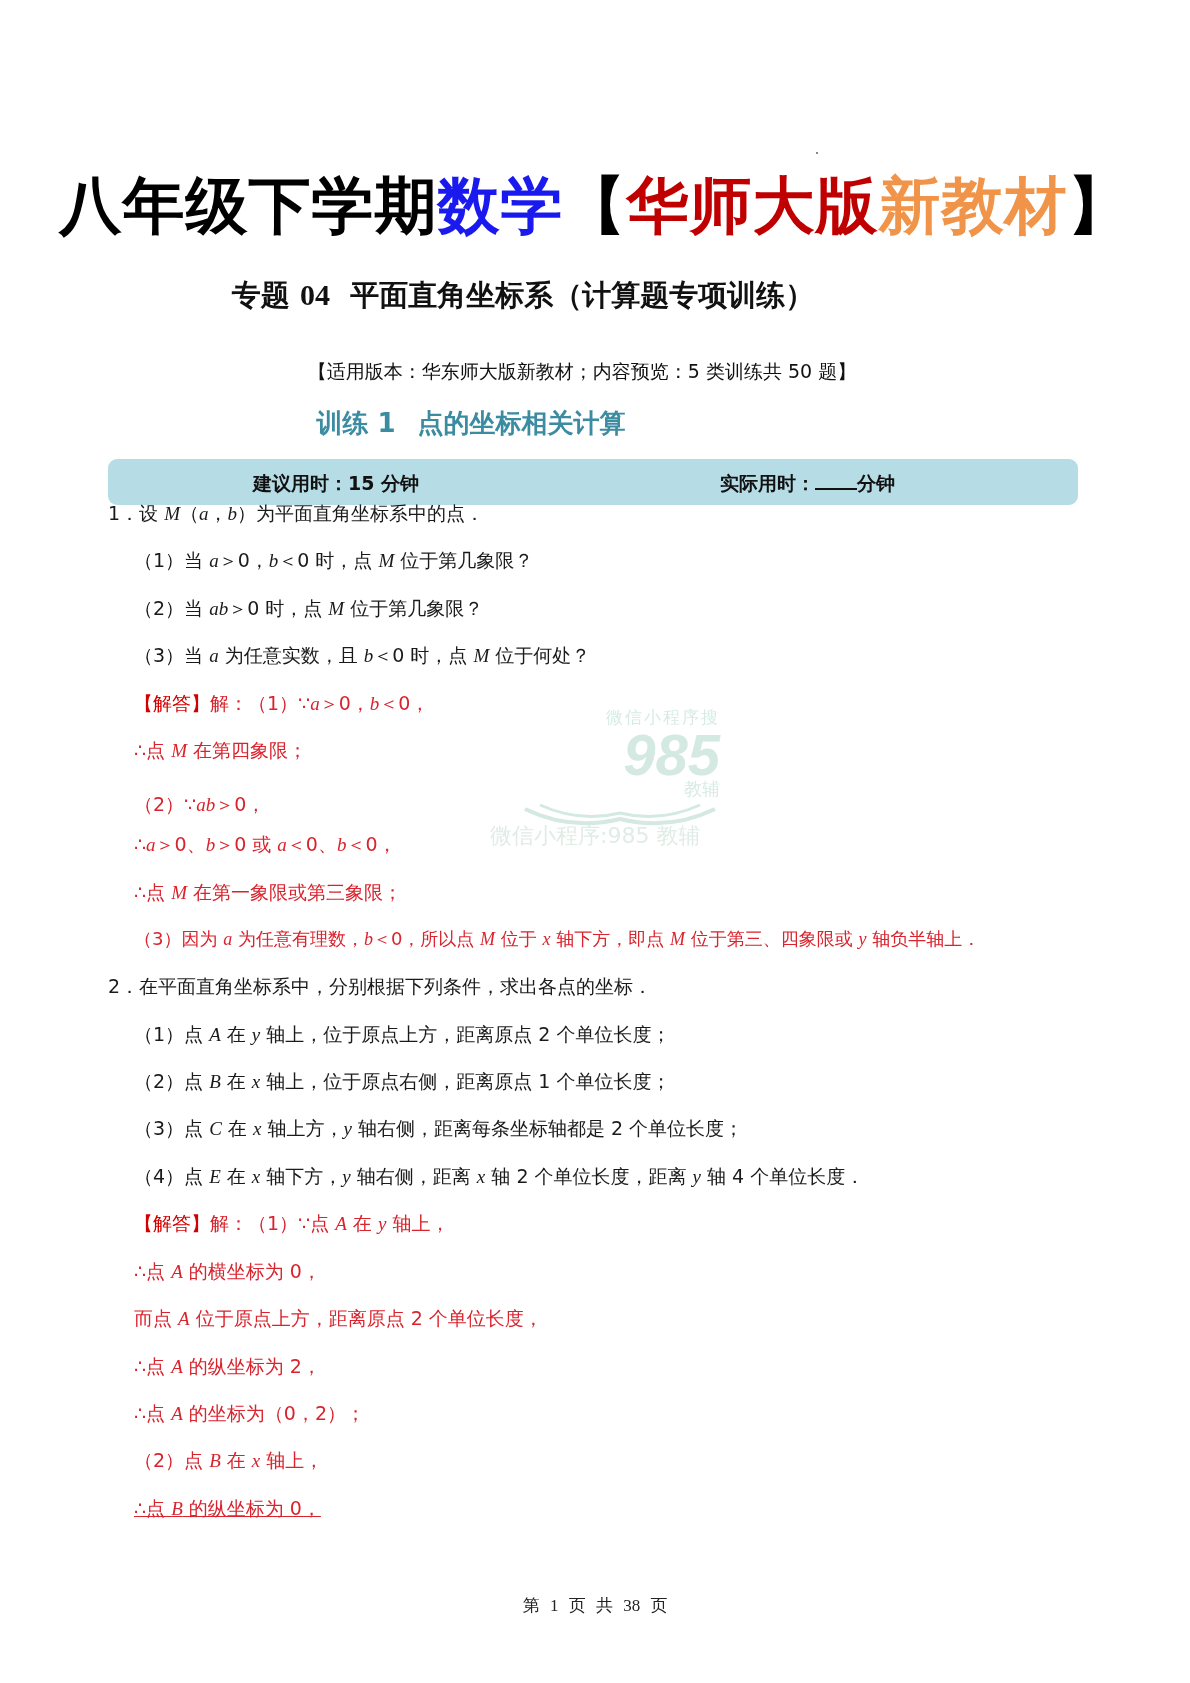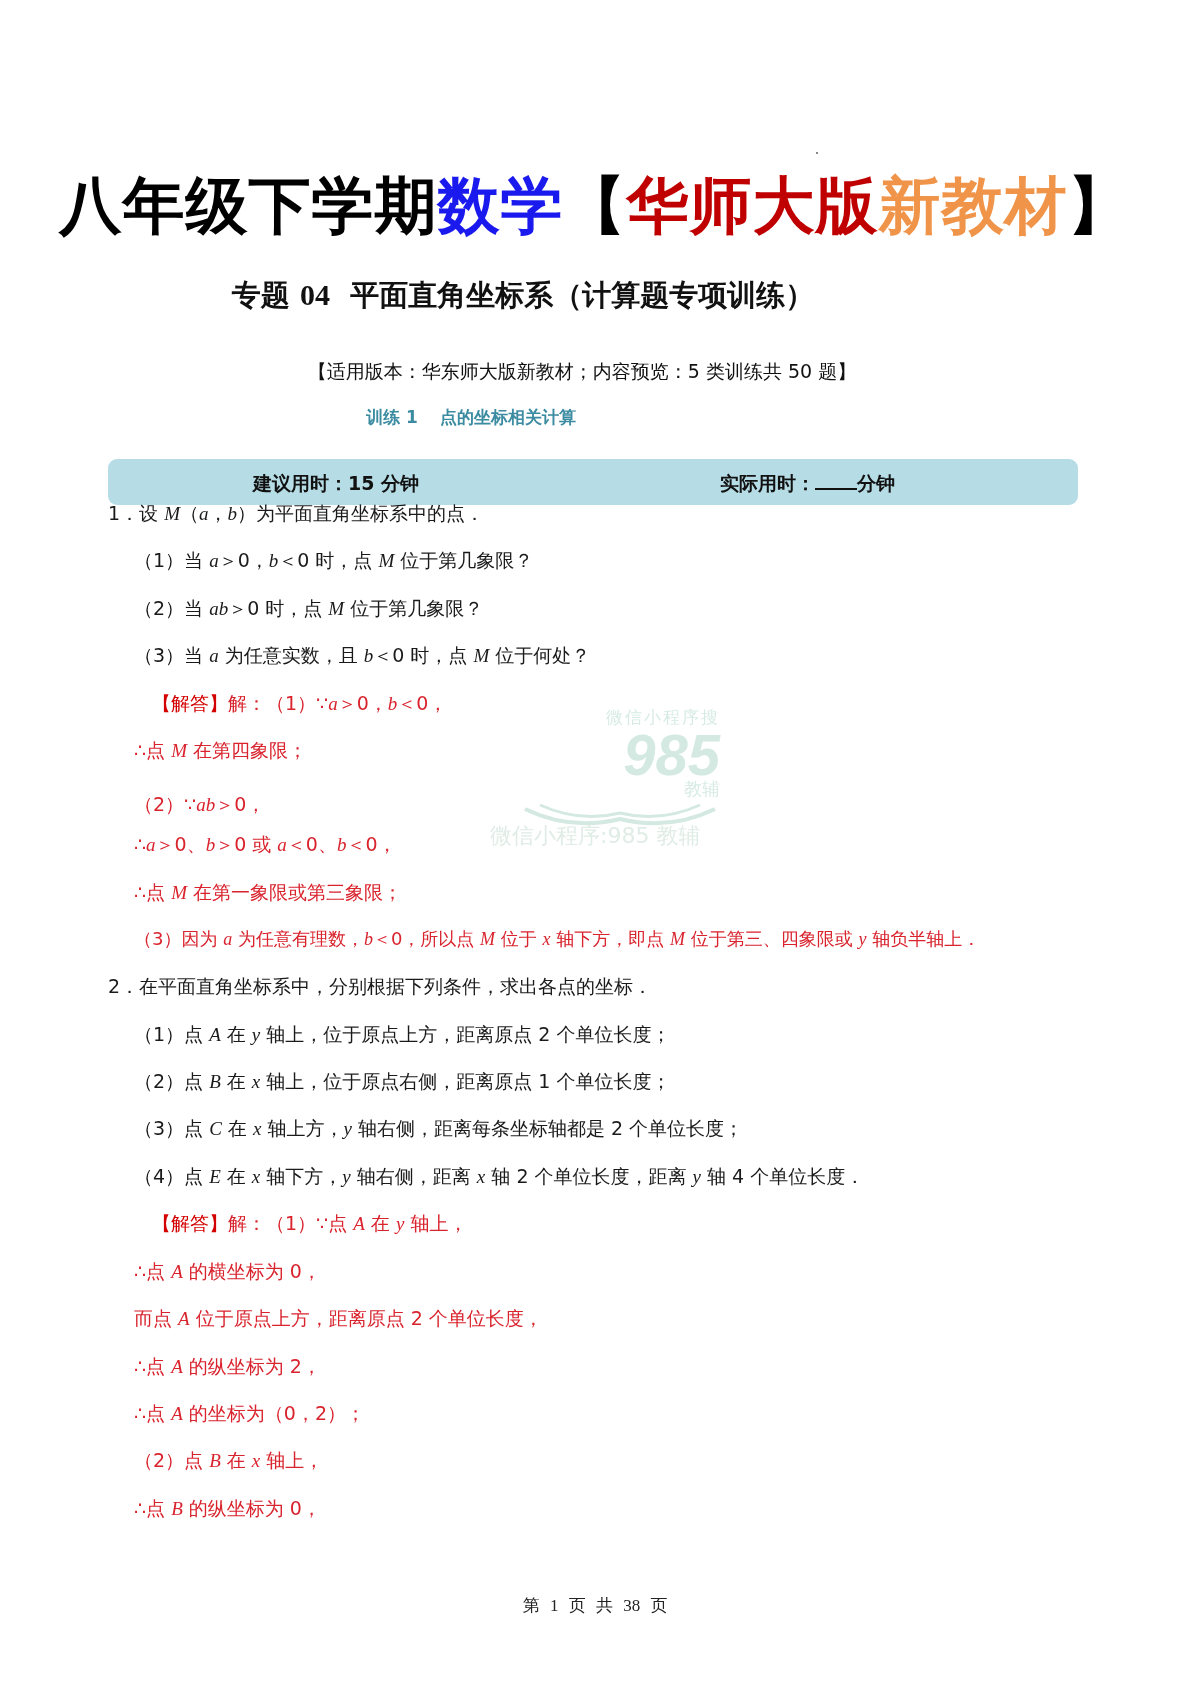--- a/index.html
+++ b/index.html
@@ -12,35 +12,35 @@
   .main-title .black { color: #000000; }
   .main-title .blue { color: #1a1aee; }
   .main-title .red { color: #c00000; }
   .main-title .orange { color: #f0944a; }
   .dot { left: 816px; top: 126px; width: 2px; height: 2px; background: #888; }
   .subtitle { left: 0; width: 1046px; top: 250px; text-align: center;
               font-family: "DejaVu Sans", sans-serif; font-weight: bold; font-size: 29px; color: #111; }
   .subtitle .num { font-family: "Liberation Serif", serif; font-size: 30px; }
   .meta-line { left: 0; width: 1164px; top: 333px; text-align: center; font-size: 19px; color: #111;
                font-family: "DejaVu Sans", sans-serif; }
-  .section-heading { left: 0; width: 942px; top: 380px; text-align: center; font-size: 17px;
+  .section-heading { left: 0; width: 942px; top: 380px; text-align: center; font-size: 26px;
                      font-weight: bold; color: #3b8ba1; font-family: "DejaVu Sans", sans-serif; }
   .section-heading .gap { display: inline-block; width: 22px; }
   .time-bar { left: 108px; top: 433px; width: 970px; height: 46px; background: #b6dde6;
               border-radius: 9px; }
   .time-bar .left { position: absolute; left: 145px; top: 12px; font-size: 19px; font-weight: bold;
                     font-family: "DejaVu Sans", sans-serif; color: #111; }
   .time-bar .right { position: absolute; left: 612px; top: 12px; font-size: 19px; font-weight: bold;
                      font-family: Liberation Serif, serif; color: #111; }
   .blank { display: inline-block; width: 42px; border-bottom: 2px solid #111; height: 16px; vertical-align: baseline; }
   .line { position: absolute; left: 108px; font-size: 19px; line-height: 28px; white-space: nowrap;
           font-family: "DejaVu Sans", sans-serif; }
   .line.indent { left: 134px; }
   .line.red { color: #d9232d; }
-  .line .tag { color: #d40000; margin-left: 18px; }
+  .line .tag { color: #d40000; }
   i, .it { font-family: "Liberation Serif", serif; font-style: italic; }
   .watermark { left: 480px; top: 680px; width: 240px; height: 150px; text-align: right; color: #d7ebe4; }
   .watermark .wm-top { font-size: 17px; letter-spacing: 2px; }
   .watermark .wm-num { font-size: 58px; font-style: italic; font-weight: bold; line-height: 52px;
                        font-family: "Liberation Sans", sans-serif; color: #d3e9e1; }
   .watermark .wm-sub { font-size: 18px; margin-top: -4px; }
   .watermark .wm-book { width: 200px; height: 30px; margin: 0 auto; }
   .wm-text { left: 490px; top: 795px; font-size: 22px; color: #e0ece6; font-family: "DejaVu Sans", sans-serif; }
   .footer { left: 0; width: 1190px; top: 1568px; text-align: center; font-size: 17px; color: #222;
             word-spacing: 6px; }
@@ -98,15 +98,15 @@
 <div class="line indent" style="top:1067px;">（2）点 <i>B</i> 在 <i>x</i> 轴上，位于原点右侧，距离原点 1 个单位长度；</div>
 <div class="line indent" style="top:1114px;">（3）点 <i>C</i> 在 <i>x</i> 轴上方，<i>y</i> 轴右侧，距离每条坐标轴都是 2 个单位长度；</div>
 <div class="line indent" style="top:1162px;">（4）点 <i>E</i> 在 <i>x</i> 轴下方，<i>y</i> 轴右侧，距离 <i>x</i> 轴 2 个单位长度，距离 <i>y</i> 轴 4 个单位长度．</div>
 
 <div class="line indent red" style="top:1209px;"><span class="tag">【解答】</span>解：（1）∵点 <i>A</i> 在 <i>y</i> 轴上，</div>
 <div class="line indent red" style="top:1257px;">∴点 <i>A</i> 的横坐标为 0，</div>
 <div class="line indent red" style="top:1304px;">而点 <i>A</i> 位于原点上方，距离原点 2 个单位长度，</div>
 <div class="line indent red" style="top:1352px;">∴点 <i>A</i> 的纵坐标为 2，</div>
 <div class="line indent red" style="top:1399px;">∴点 <i>A</i> 的坐标为（0，2）；</div>
 <div class="line indent red" style="top:1446px;">（2）点 <i>B</i> 在 <i>x</i> 轴上，</div>
-<div class="line indent red" style="top:1494px;">∴点 <i>B</i> 的纵坐标为 0，</div>
+<div class="line indent red" style="top:1494px;text-decoration:underline;">∴点 <i>B</i> 的纵坐标为 0，</div>
 
 <div class="abs footer">第 1 页 共 38 页</div>
 
 </body></html>

